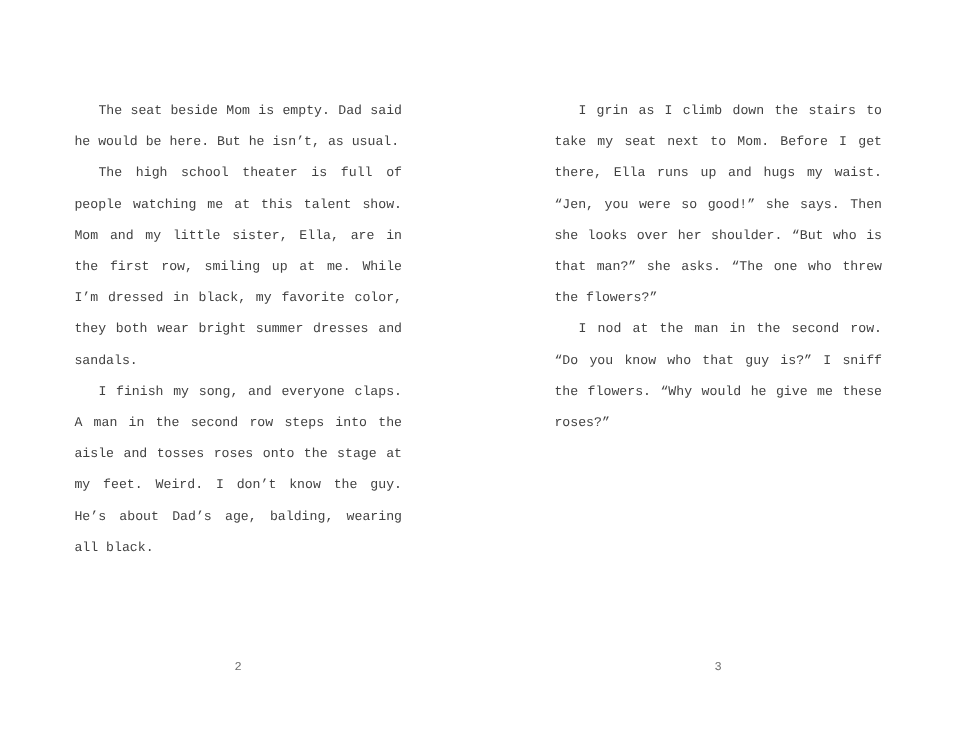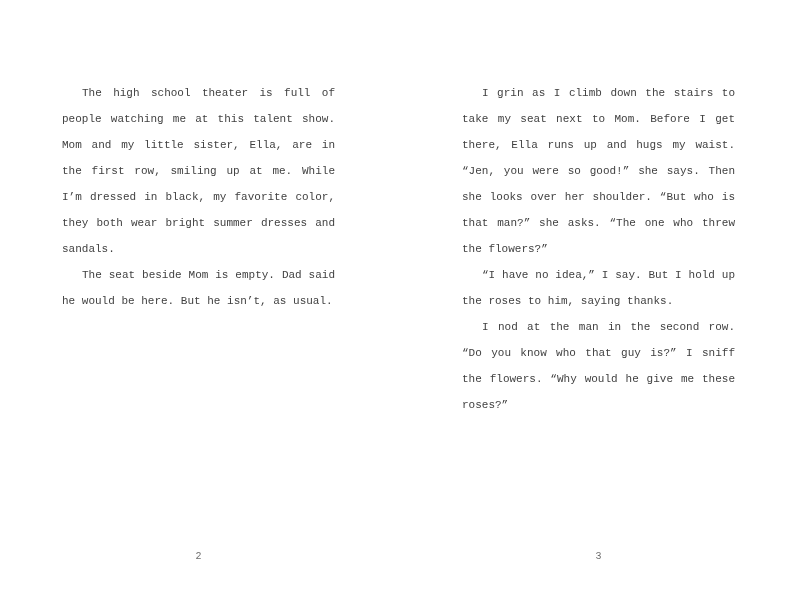--- a/index.html
+++ b/index.html
@@ -44,28 +44,28 @@
     color: #6e6e6e;
   }
 </style>
 </head>
 <body>
 
 <div class="spread">
 
   <section class="page left">
     <div class="page-text">
+        <p class="para">The seat beside Mom is empty. Dad said he would be here. But he isn’t, as usual.</p>
         <p class="para">The high school theater is full of people watching me at this talent show. Mom and my little sister, Ella, are in the first row, smiling up at me. While I’m dressed in black, my favorite color, they both wear bright summer dresses and sandals.</p>
-        <p class="para">The seat beside Mom is empty. Dad said he would be here. But he isn’t, as usual.</p>
+        <p class="para">I finish my song, and everyone claps. A man in the second row steps into the aisle and tosses roses onto the stage at my feet. Weird. I don’t know the guy. He’s about Dad’s age, balding, wearing all black.</p>
       </div>
     <div class="page-number">2</div>
   </section>
 
   <section class="page right">
     <div class="page-text">
         <p class="para">I grin as I climb down the stairs to take my seat next to Mom. Before I get there, Ella runs up and hugs my waist. “Jen, you were so good!” she says. Then she looks over her shoulder. “But who is that man?” she asks. “The one who threw the flowers?”</p>
-        <p class="para">“I have no idea,” I say. But I hold up the roses to him, saying thanks.</p>
         <p class="para">I nod at the man in the second row. “Do you know who that guy is?” I sniff the flowers. “Why would he give me these roses?”</p>
       </div>
     <div class="page-number">3</div>
   </section>
 
 </div>
 
 </body></html>

